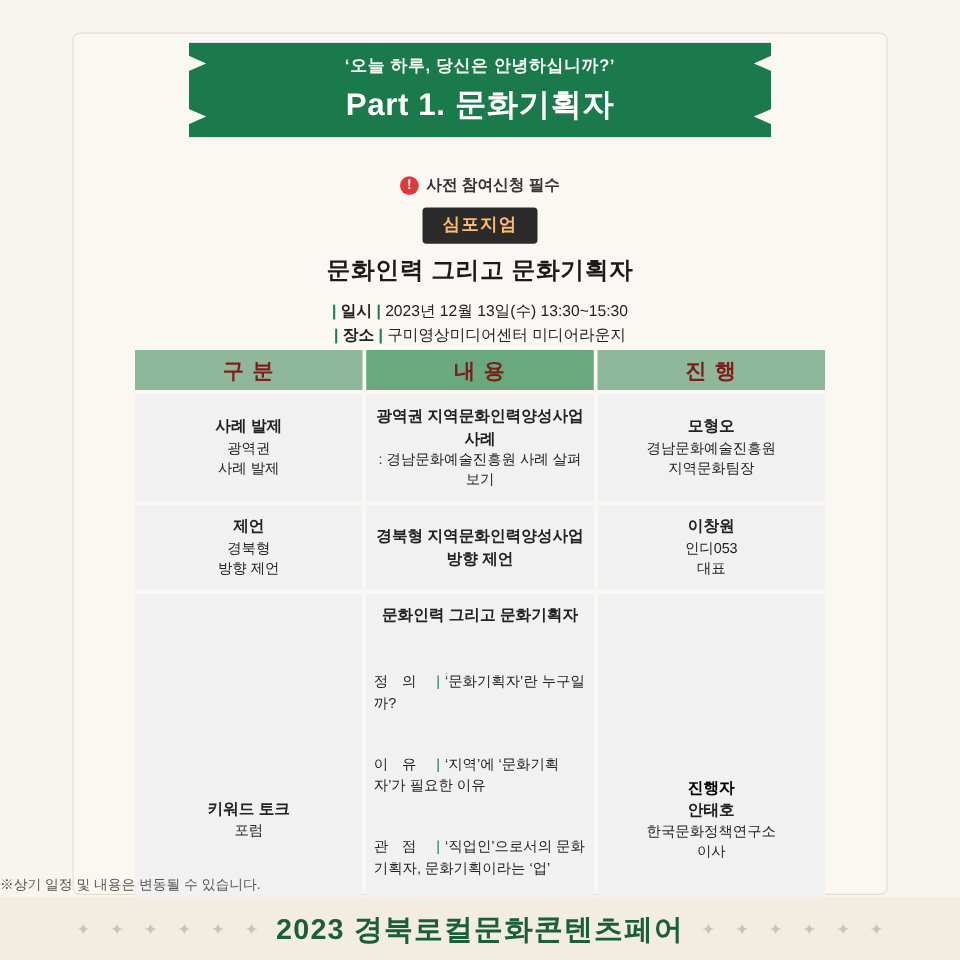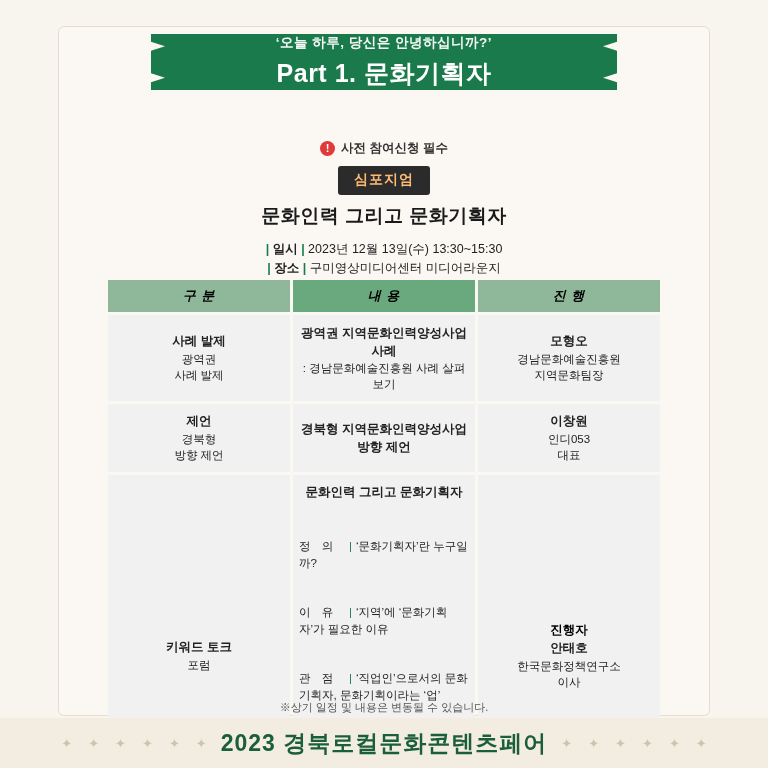--- a/index.html
+++ b/index.html
@@ -33,21 +33,21 @@
     position: absolute;
     top: 34px;
     left: 0;
     right: 0;
     display: flex;
     justify-content: center;
   }
   .banner {
     position: relative;
     width: 466px;
-    height: 56px;
+    height: 76px;
     background: #1b7a4b;
     color: #ffffff;
     text-align: center;
     display: flex;
     flex-direction: column;
     align-items: center;
     justify-content: center;
     clip-path: polygon(
       0% 0%, 100% 0%,
       100% 14%, 97% 22%, 100% 30%,
@@ -143,26 +143,25 @@
     position: absolute;
     top: 277px;
     left: 105px;
     width: 558px;
     border-collapse: separate;
     border-spacing: 3px;
     table-layout: fixed;
   }
   table.schedule th {
     background: #8fb89a;
-    color: #000000;
-    font-size: 13px;
+    color: #7f1d1d;
+    font-size: 17px;
     font-weight: bold;
     height: 30px;
     letter-spacing: 1px;
-    font-style: italic;
   }
   table.schedule th.head-mid {
     background: #6aa97e;
   }
   table.schedule td {
     background: #f1f1f1;
     vertical-align: middle;
     text-align: center;
     font-size: 11.5px;
     color: #222;
@@ -233,21 +232,20 @@
   .kw-footer-names {
     font-weight: bold;
     font-size: 12.5px;
     margin-top: 2px;
   }
   .footnote {
     position: absolute;
     top: 700px;
     left: 0;
     right: 0;
-    text-align: center;
     font-size: 11px;
     color: #555;
   }
   .bottom-bar {
     position: absolute;
     left: 0;
     right: 0;
     bottom: 0;
     height: 50px;
     background: #f2ece1;

